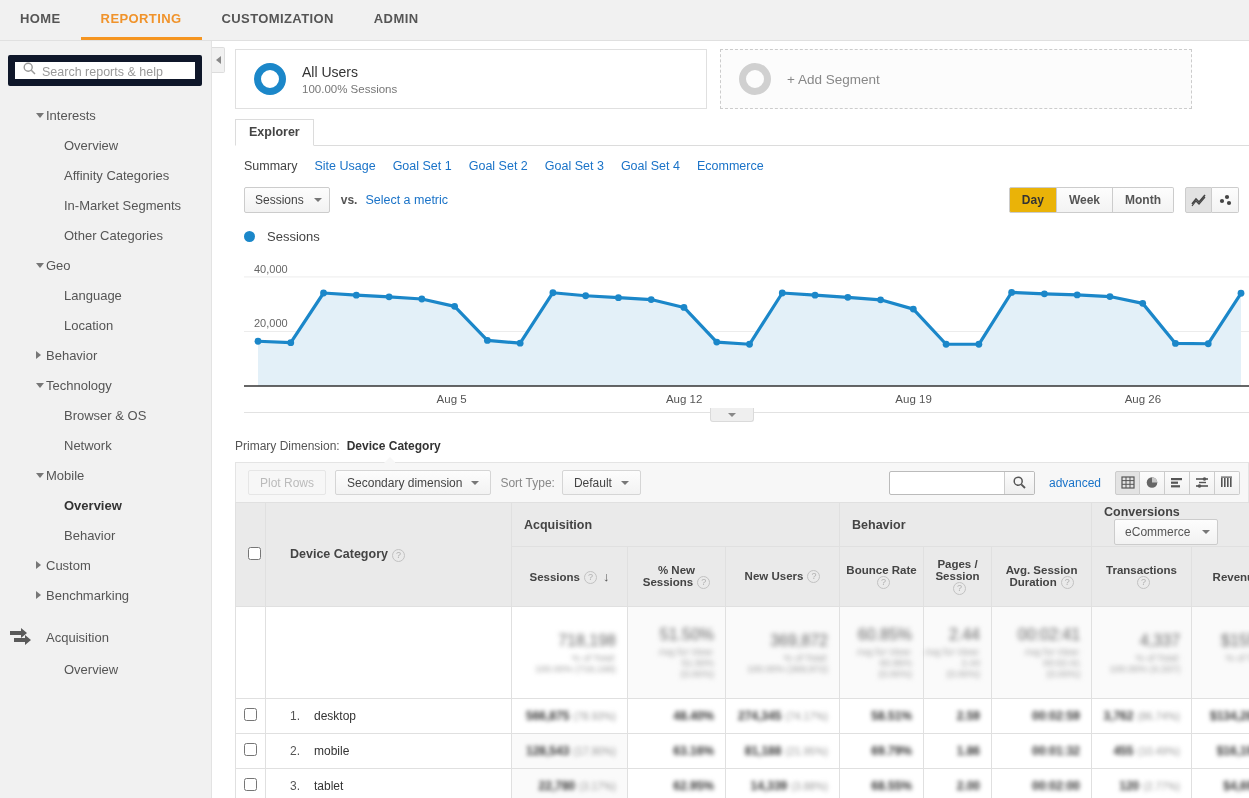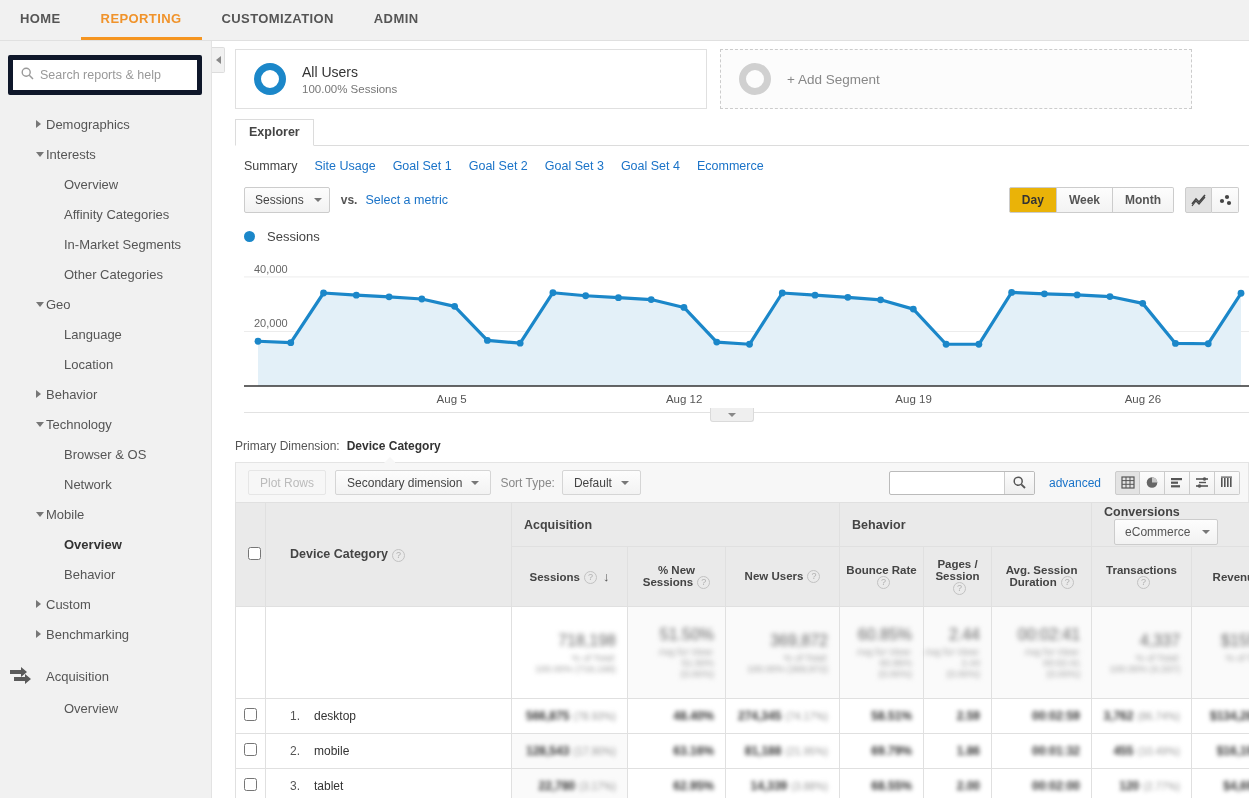--- a/index.html
+++ b/index.html
@@ -33,25 +33,25 @@
   
   .sidebar {
     position: absolute; top: 41px; left: 0; width: 212px; height: 757px;
     background: #f1f1f1;
     border-right: 1px solid #e3e3e3;
     overflow: hidden;
   }
   .search-wrap { padding: 14px 10px 10px 8px; }
   .search-box {
     position: relative;
-    width: 194px; height: 40px;
+    width: 194px; height: 31px;
     background: #fff;
-    border: 5px solid #0f172a;
+    border: 7px solid #0f172a;
     border-radius: 2px;
-    display: flex; align-items: center;
+    display: flex; align-items: flex-end;
   }
   .search-box .mag { margin: 0 6px 0 8px; flex: none; }
   .search-box input {
     border: none; outline: none;
     font-size: 12.5px; color: #444;
     font-family: "Liberation Sans", sans-serif;
     width: 150px; background: transparent;
   }
   .search-box input::placeholder { color: #999; }
 
@@ -352,24 +352,20 @@
           <svg width="13" height="13" viewBox="0 0 13 13">
               <circle cx="5.2" cy="5.2" r="4.0" fill="none" stroke="#999" stroke-width="1.4"></circle>
               <line x1="8.3" y1="8.3" x2="12" y2="12" stroke="#999" stroke-width="1.5"></line>
             </svg>
         </span>
         <input type="text" placeholder="Search reports &amp; help" style="">
       </div>
     </div>
 
     <div class="navlist">
-      <div class="nav-group">
-          <i class="arrow arrow-right"></i>
-          <span>Demographics</span>
-        </div>
       <div class="nav-group">
           <i class="arrow arrow-down"></i>
           <span>Interests</span>
         </div>
       <div class="nav-leaf">
           <span>Overview</span>
         </div>
       <div class="nav-leaf">
           <span>Affinity Categories</span>
         </div>

